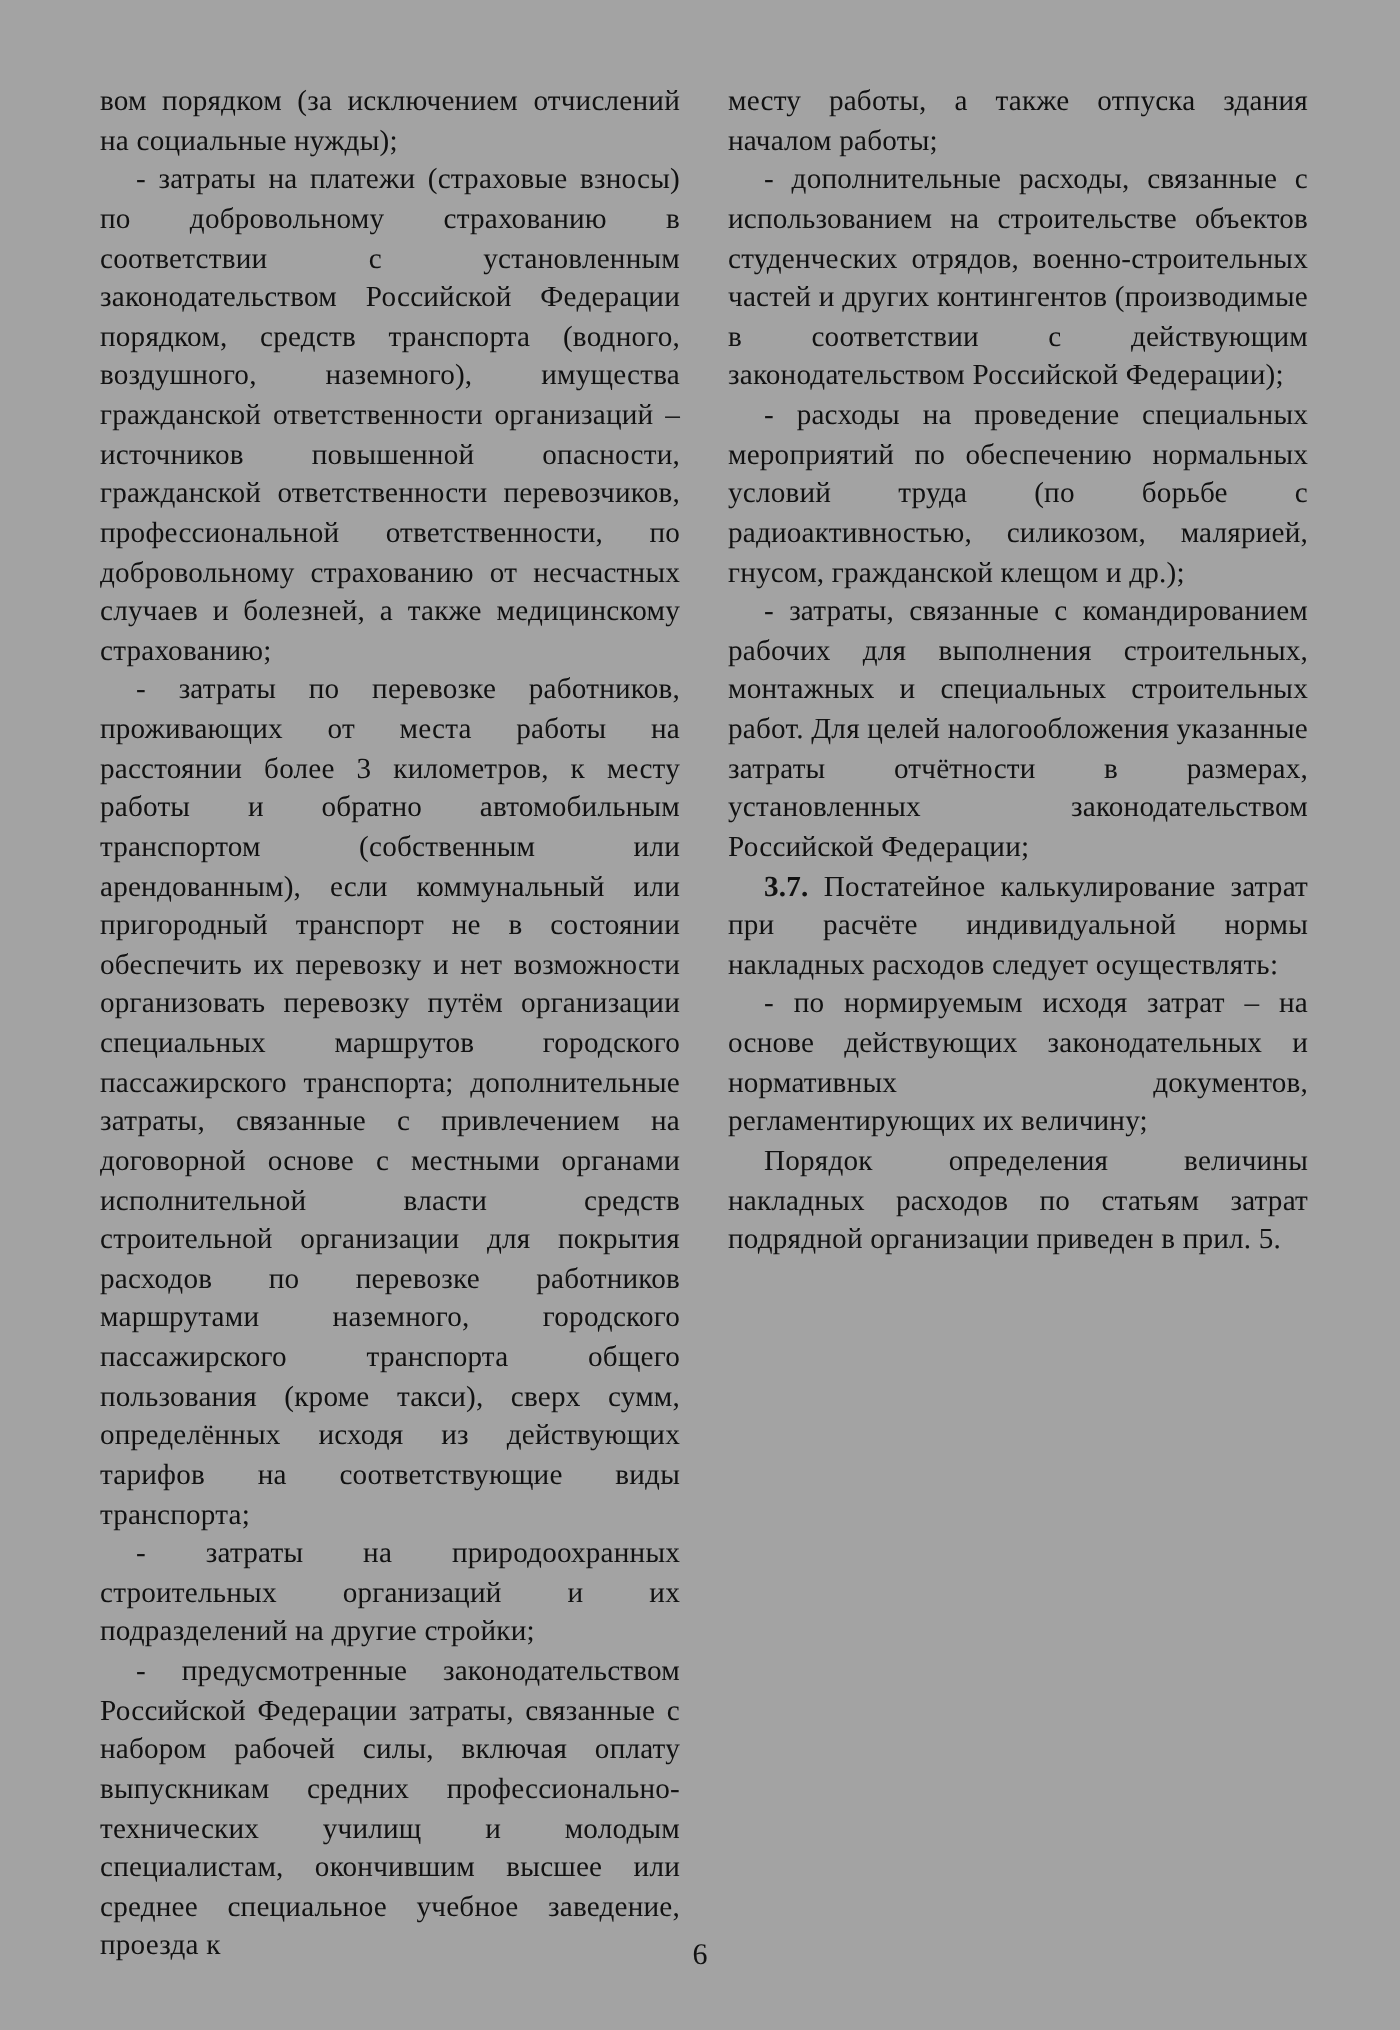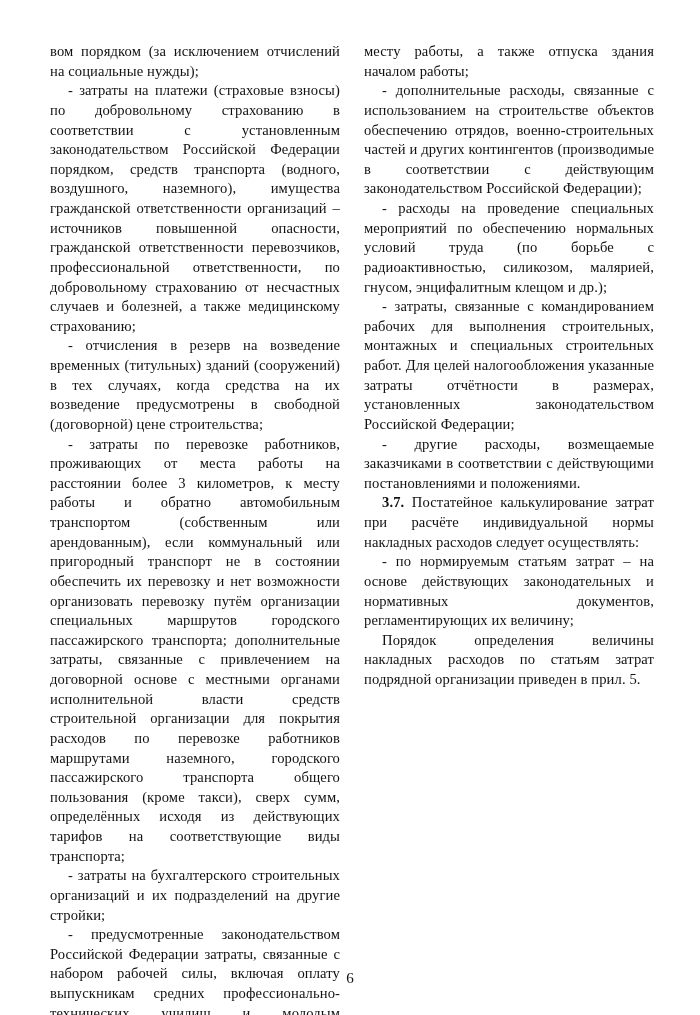--- a/index.html
+++ b/index.html
@@ -5,21 +5,21 @@
   html, body {
     margin: 0;
     padding: 0;
     background: #e8e8e8;
   }
   .page {
     position: relative;
     width: 700px;
     height: 1015px;
     margin: 0 auto;
-    background: #ffffff;
+    background: #a3a3a3;
     color: #111111;
     font-family: "Liberation Serif", "DejaVu Serif", serif;
     overflow: hidden;
     box-sizing: border-box;
   }
   .columns {
     display: flex;
     gap: 24px;
     padding: 42px 46px 0 50px;
     box-sizing: border-box;
@@ -53,30 +53,28 @@
   }
 </style>
 </head>
 <body>
 
 <div class="page">
   <div class="columns">
     <div class="col">
         <p class="no-indent">вом порядком (за исключением отчислений на социальные нужды);</p>
         <p>- затраты на платежи (страховые взносы) по добровольному страхованию в соответствии с установленным законодательством Российской Федерации порядком, средств транспорта (водного, воздушного, наземного), имущества гражданской ответственности организаций – источников повышенной опасности, гражданской ответственности перевозчиков, профессиональной ответственности, по добровольному страхованию от несчастных случаев и болезней, а также медицинскому страхованию;</p>
-        <p>- отчисления в резерв на возведение временных (титульных) зданий (сооружений) в тех случаях, когда средства на их возведение предусмотрены в свободной (договорной) цене строительства;</p>
         <p>- затраты по перевозке работников, проживающих от места работы на расстоянии более 3 километров, к месту работы и обратно автомобильным транспортом (собственным или арендованным), если коммунальный или пригородный транспорт не в состоянии обеспечить их перевозку и нет возможности организовать перевозку путём организации специальных маршрутов городского пассажирского транспорта; дополнительные затраты, связанные с привлечением на договорной основе с местными органами исполнительной власти средств строительной организации для покрытия расходов по перевозке работников маршрутами наземного, городского пассажирского транспорта общего пользования (кроме такси), сверх сумм, определённых исходя из действующих тарифов на соответствующие виды транспорта;</p>
-        <p>- затраты на бухгалтерского строительных организаций и их подразделений на другие стройки;</p>
+        <p>- затраты на природоохранных строительных организаций и их подразделений на другие стройки;</p>
         <p>- предусмотренные законодательством Российской Федерации затраты, связанные с набором рабочей силы, включая оплату выпускникам средних профессионально-технических училищ и молодым специалистам, окончившим высшее или среднее специальное учебное заведение, проезда к</p>
       </div>
     <div class="col">
         <p class="no-indent">месту работы, а также отпуска здания началом работы;</p>
-        <p>- дополнительные расходы, связанные с использованием на строительстве объектов обеспечению отрядов, военно-строительных частей и других контингентов (производимые в соответствии с действующим законодательством Российской Федерации);</p>
-        <p>- расходы на проведение специальных мероприятий по обеспечению нормальных условий труда (по борьбе с радиоактивностью, силикозом, малярией, гнусом, энцифалитным клещом и др.);</p>
+        <p>- дополнительные расходы, связанные с использованием на строительстве объектов студенческих отрядов, военно-строительных частей и других контингентов (производимые в соответствии с действующим законодательством Российской Федерации);</p>
+        <p>- расходы на проведение специальных мероприятий по обеспечению нормальных условий труда (по борьбе с радиоактивностью, силикозом, малярией, гнусом, гражданской клещом и др.);</p>
         <p>- затраты, связанные с командированием рабочих для выполнения строительных, монтажных и специальных строительных работ. Для целей налогообложения указанные затраты отчётности в размерах, установленных законодательством Российской Федерации;</p>
-        <p>- другие расходы, возмещаемые заказчиками в соответствии с действующими постановлениями и положениями.</p>
         <p><b>3.7.</b> Постатейное калькулирование затрат при расчёте индивидуальной нормы накладных расходов следует осуществлять:</p>
-        <p>- по нормируемым статьям затрат – на основе действующих законодательных и нормативных документов, регламентирующих их величину;</p>
+        <p>- по нормируемым исходя затрат – на основе действующих законодательных и нормативных документов, регламентирующих их величину;</p>
         <p>Порядок определения величины накладных расходов по статьям затрат подрядной организации приведен в прил. 5.</p>
       </div>
   </div>
   <div class="page-number">6</div>
 </div>
 
 </body></html>

